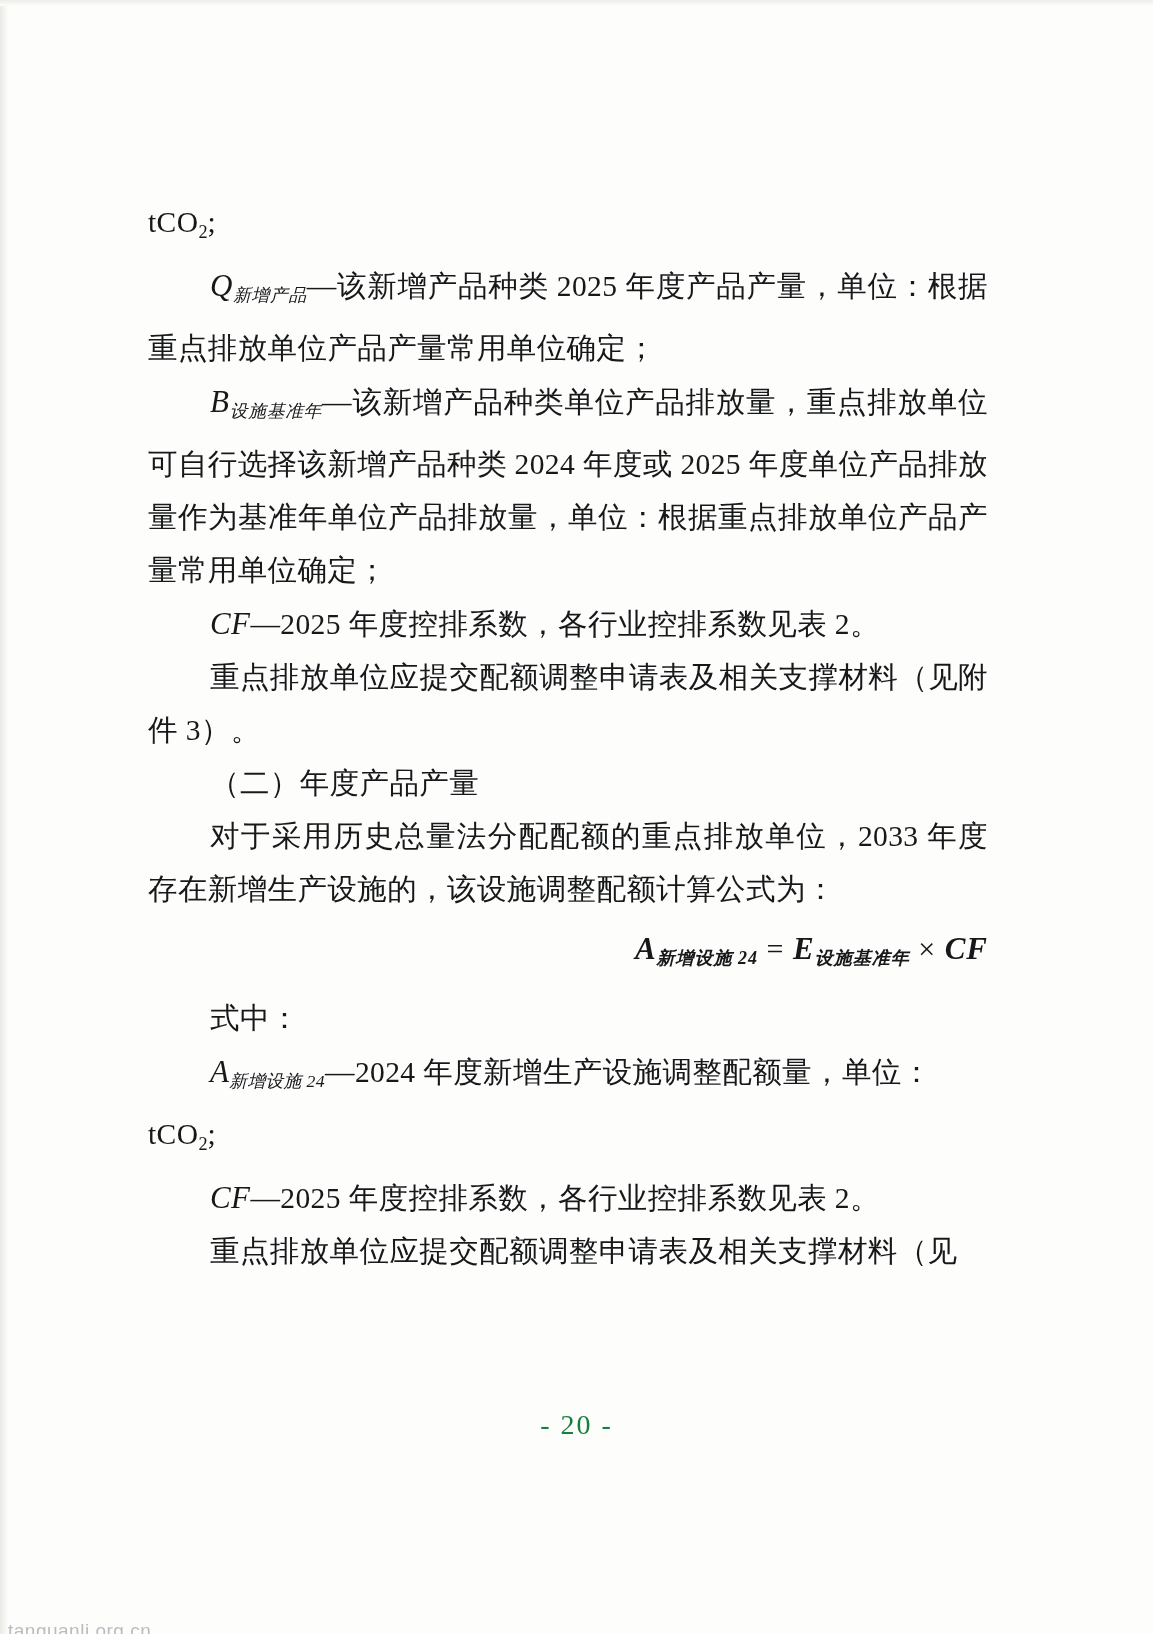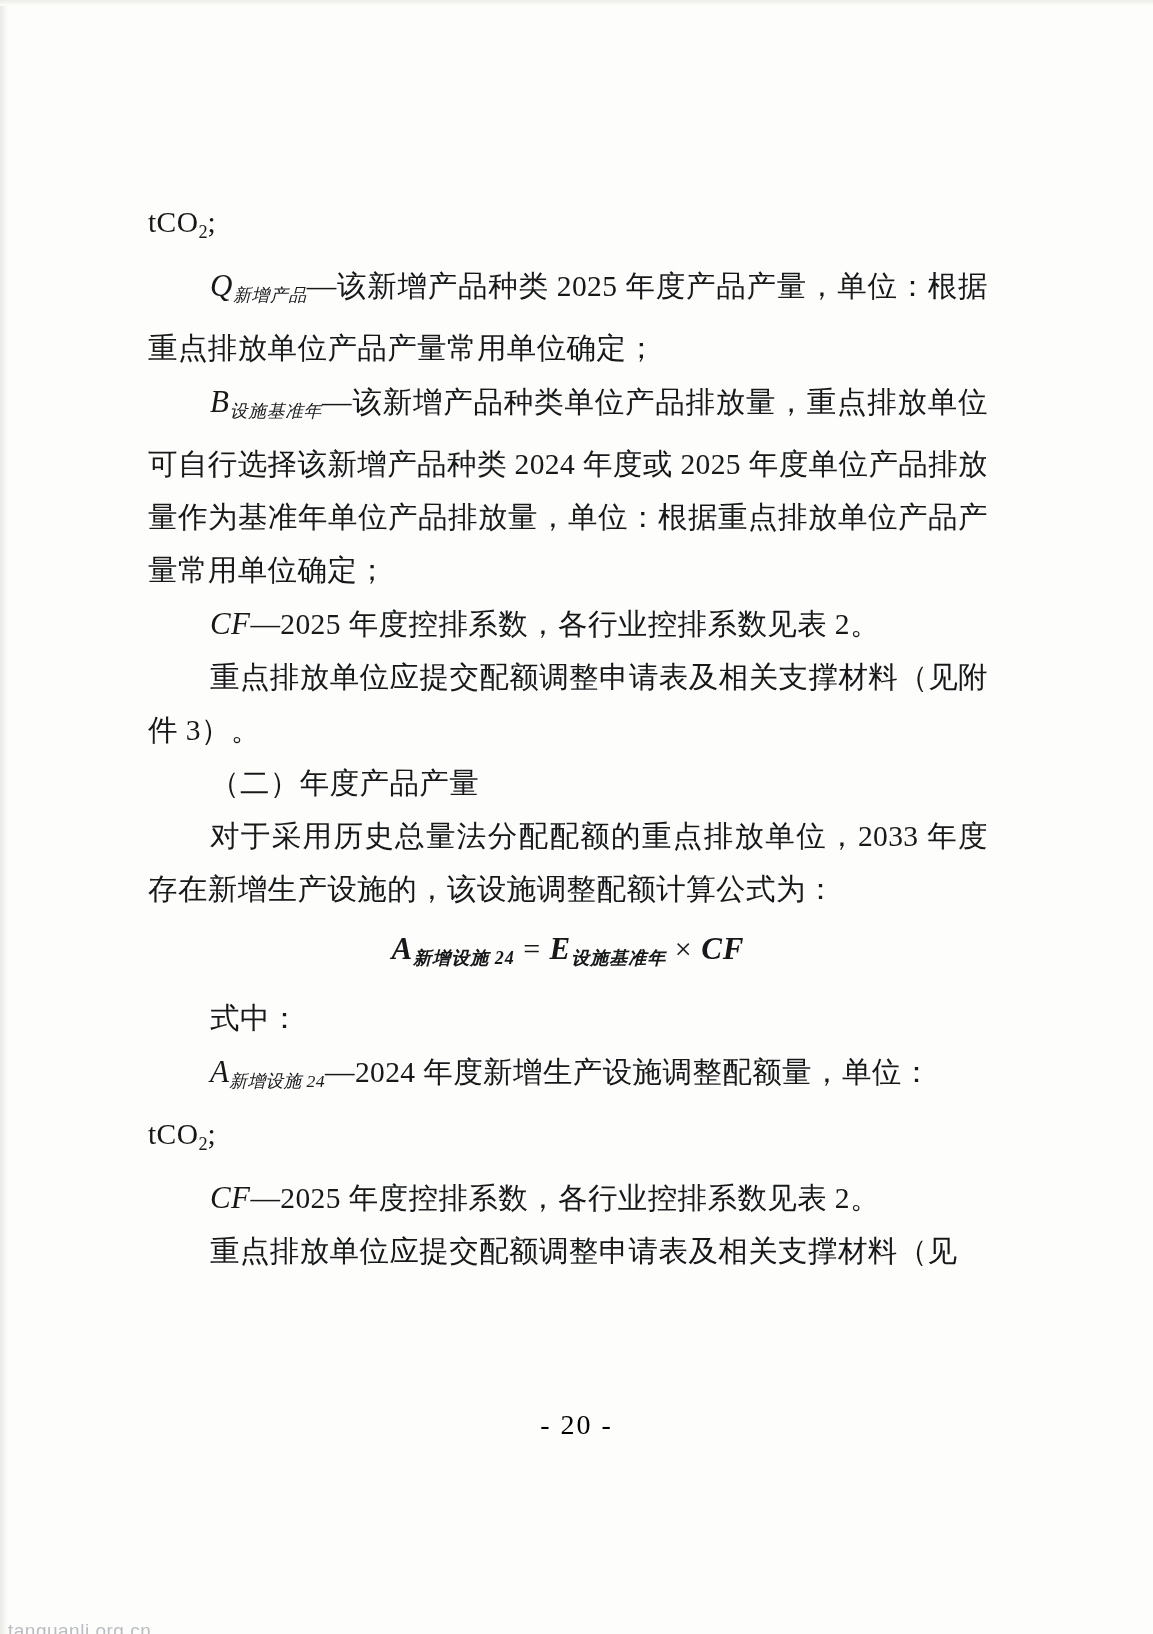--- a/index.html
+++ b/index.html
@@ -46,21 +46,21 @@
   .var {
     font-style: italic;
     font-size: 31px;
   }
   .varsub {
     font-style: italic;
     font-size: 0.60em;
     vertical-align: -0.30em;
   }
   .formula {
-    text-align: center;
+    text-align: right;
     font-size: 30px;
     line-height: 53px;
     color: #16181a;
     margin: 6px 0 6px 0;
     letter-spacing: 1px;
   }
   .formula .var {
     font-style: italic;
     font-weight: 600;
   }
@@ -70,21 +70,21 @@
     font-size: 0.60em;
     vertical-align: -0.30em;
   }
   .page-number {
     position: absolute;
     left: 0;
     top: 1409px;
     width: 1153px;
     text-align: center;
     font-size: 28px;
-    color: #000000;
+    color: #15803d;
     letter-spacing: 2px;
   }
   .watermark {
     position: absolute;
     left: 8px;
     top: 1588px;
     font-family: "Liberation Sans", sans-serif;
     font-size: 19px;
     color: #b9bcc0;
     letter-spacing: 0.5px;

